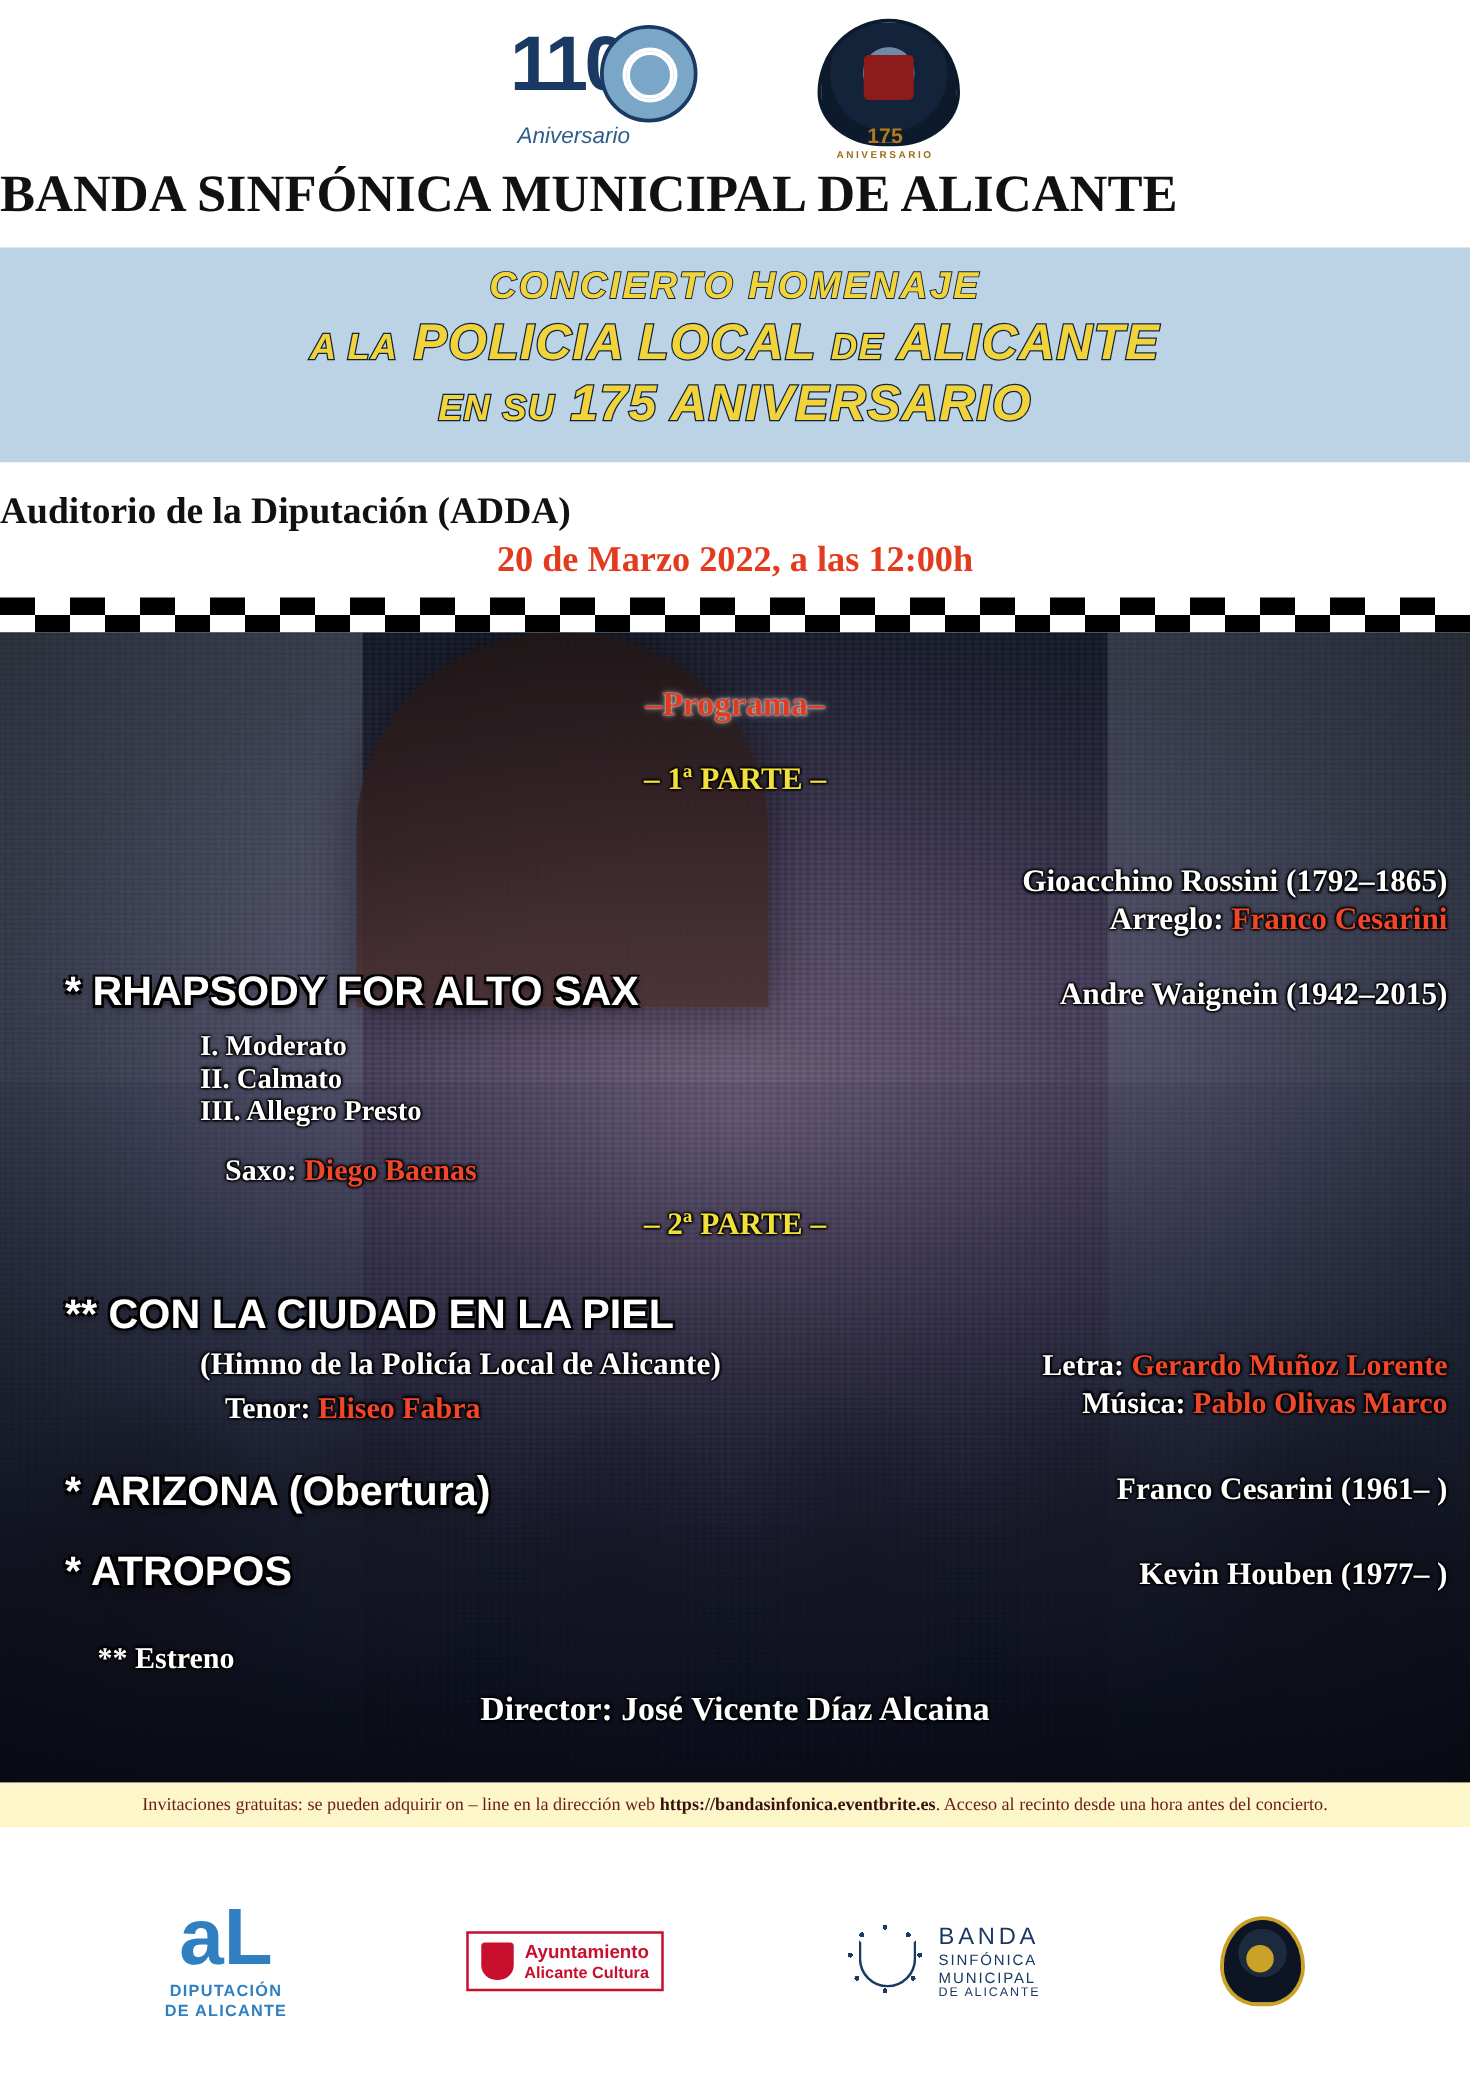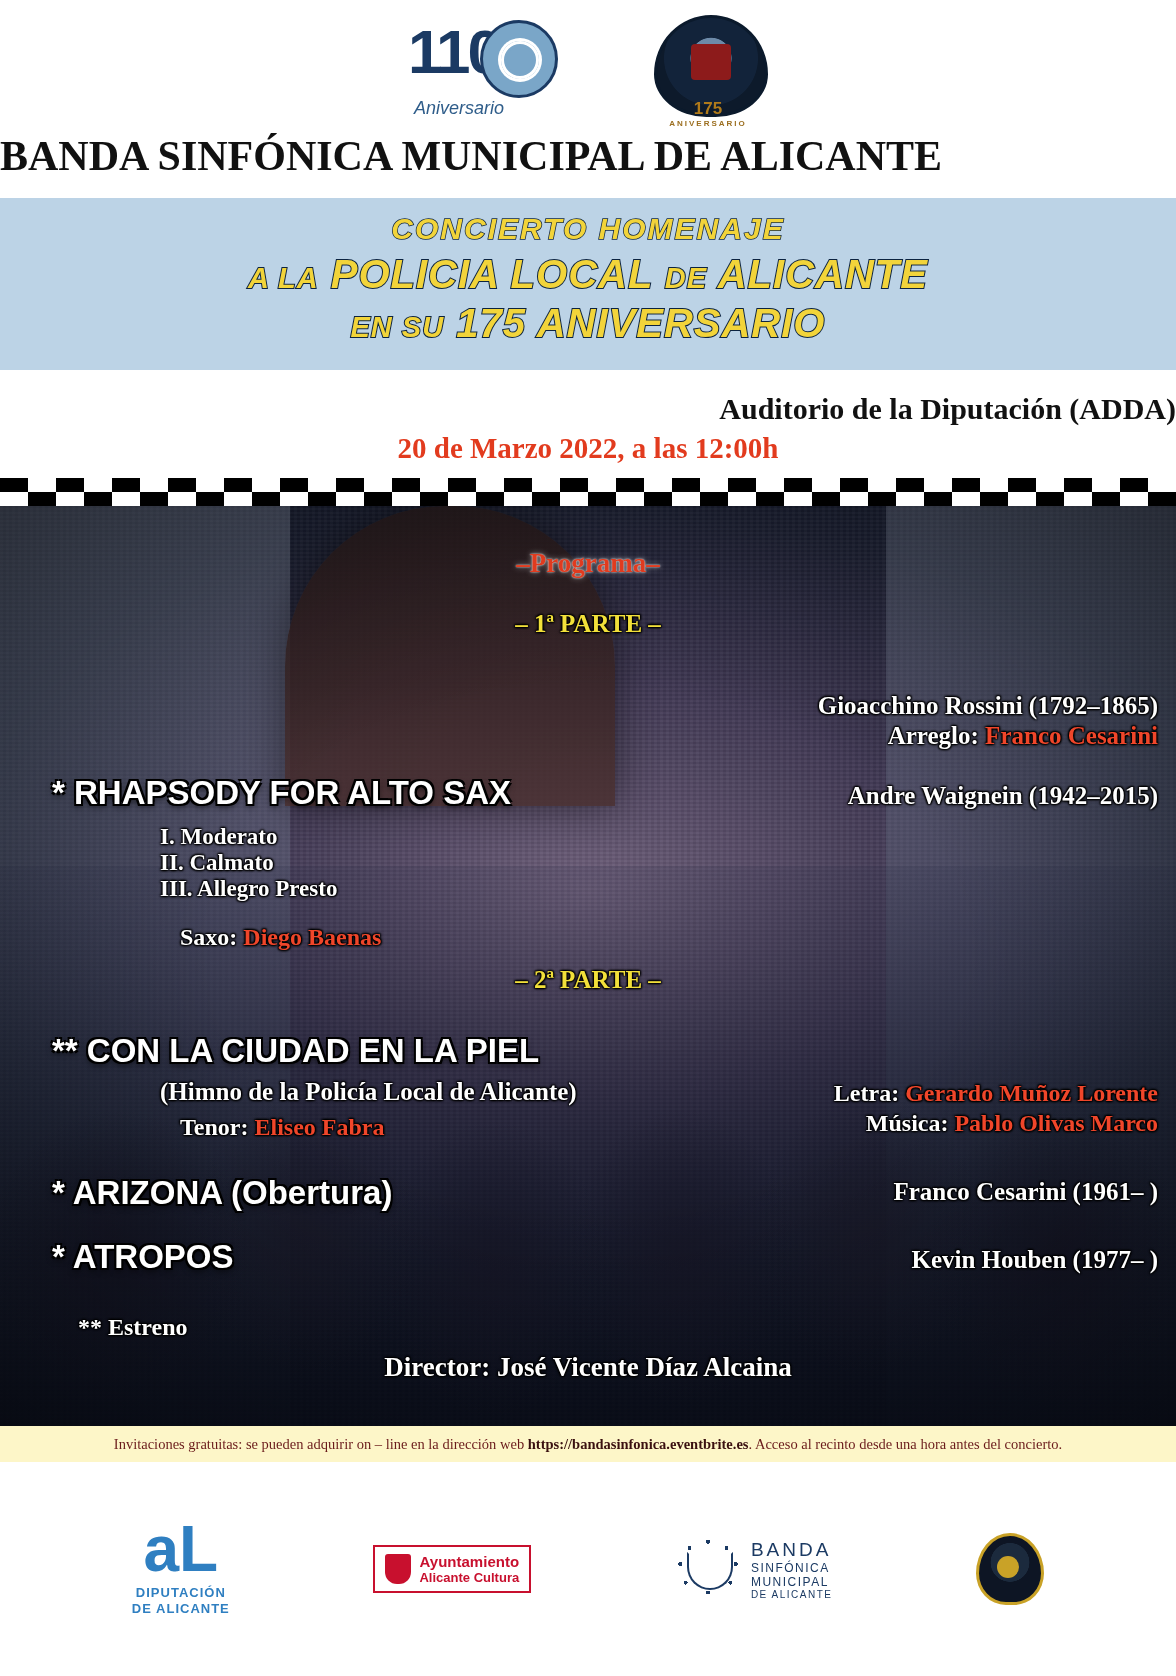--- a/index.html
+++ b/index.html
@@ -186,21 +186,21 @@
     position: absolute;
     left: 0; top: 370px;
     width: 1176px;
     height: 108px;
     background: #ffffff;
   }
   .venue {
     position: absolute;
     left: 0; top: 22px;
     width: 1176px;
-    text-align: right;
+    text-align: left;
     font-family: "Liberation Serif", serif;
     font-weight: bold;
     font-size: 30px;
     color: #111111;
   }
   .date {
     position: absolute;
     left: 0; top: 62px;
     width: 1176px;
     text-align: center;
@@ -470,21 +470,21 @@
     display: flex;
     align-items: center;
     gap: 8px;
   }
   .f-ayto .crest {
     width: 26px; height: 30px;
     background: #c8102e;
     border-radius: 3px 3px 12px 12px;
   }
   .f-ayto .lines {
-    text-align: center;
+    text-align: right;
     font-family: "Liberation Sans", sans-serif;
     color: #c8102e;
   }
   .f-ayto .l1 { font-size: 15px; font-weight: bold; }
   .f-ayto .l2 { font-size: 13px; font-weight: bold; }
   .f-banda { display: flex; align-items: center; gap: 10px; }
   .f-banda .dots {
     width: 66px; height: 62px;
     border-radius: 50%;
     background:

